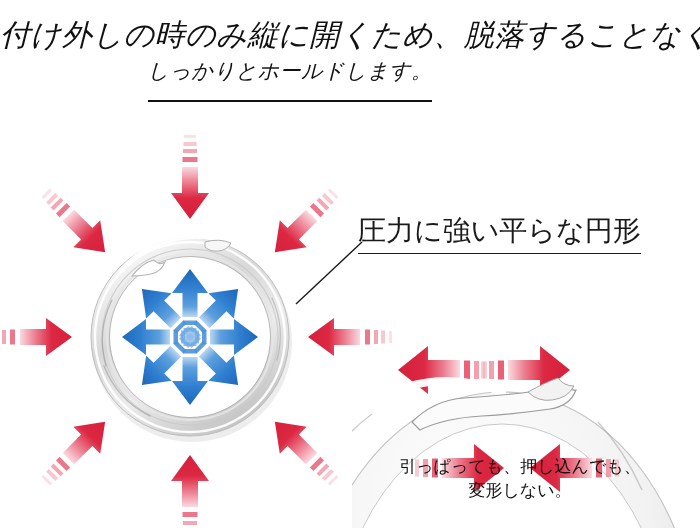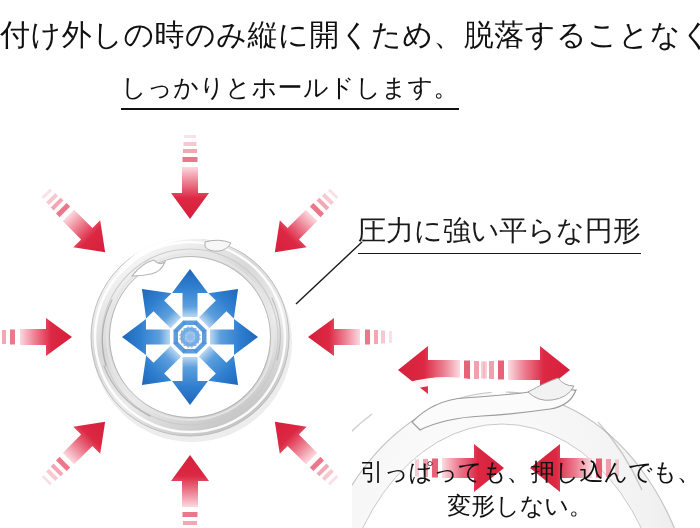--- a/index.html
+++ b/index.html
@@ -6,40 +6,40 @@
   body{
     width:700px;height:528px;overflow:hidden;background:#ffffff;
     font-family:"Liberation Serif","DejaVu Serif",serif;
     position:relative;
   }
   .stage{position:absolute;left:0;top:0;width:700px;height:528px;}
 
   
   .headline{
     position:absolute;left:0;top:14px;width:580px;text-align:center;
-    color:#111111;line-height:1.38;letter-spacing:.5px;
+    color:#111111;line-height:1.38;letter-spacing:.5px;font-style:italic;
   }
   .hl-line1{font-size:30px;display:block;white-space:nowrap;}
   .hl-line2{
-    font-size:25px;display:inline-block;margin-top:16px;white-space:nowrap;
-    border-bottom:2.5px solid #111111;padding-bottom:2px;
+    font-size:21px;display:inline-block;margin-top:2px;white-space:nowrap;
+    border-bottom:2.5px solid #111111;padding-bottom:14px;
   }
 
   
   .callout{
     position:absolute;left:358px;top:212px;
     font-size:28px;color:#1a1a1a;white-space:nowrap;
     border-bottom:1.6px solid #1a1a1a;padding-bottom:3px;
   }
   .leader{position:absolute;left:290px;top:238px;width:80px;height:70px;overflow:visible;}
 
   
   .caption{
     position:absolute;left:360px;top:455px;width:320px;text-align:center;
-    font-size:24px;color:#111111;line-height:1.42;
+    font-size:17px;color:#111111;line-height:1.42;
   }
   .caption span{display:block;white-space:nowrap;}
 
   
   .ring-group{position:absolute;left:0px;top:170px;width:380px;height:340px;}
 
   
   .zoom-ring{position:absolute;left:352px;top:330px;width:360px;height:220px;overflow:hidden;}
 
   .arrow-svg{position:absolute;left:0;top:0;overflow:visible;}

